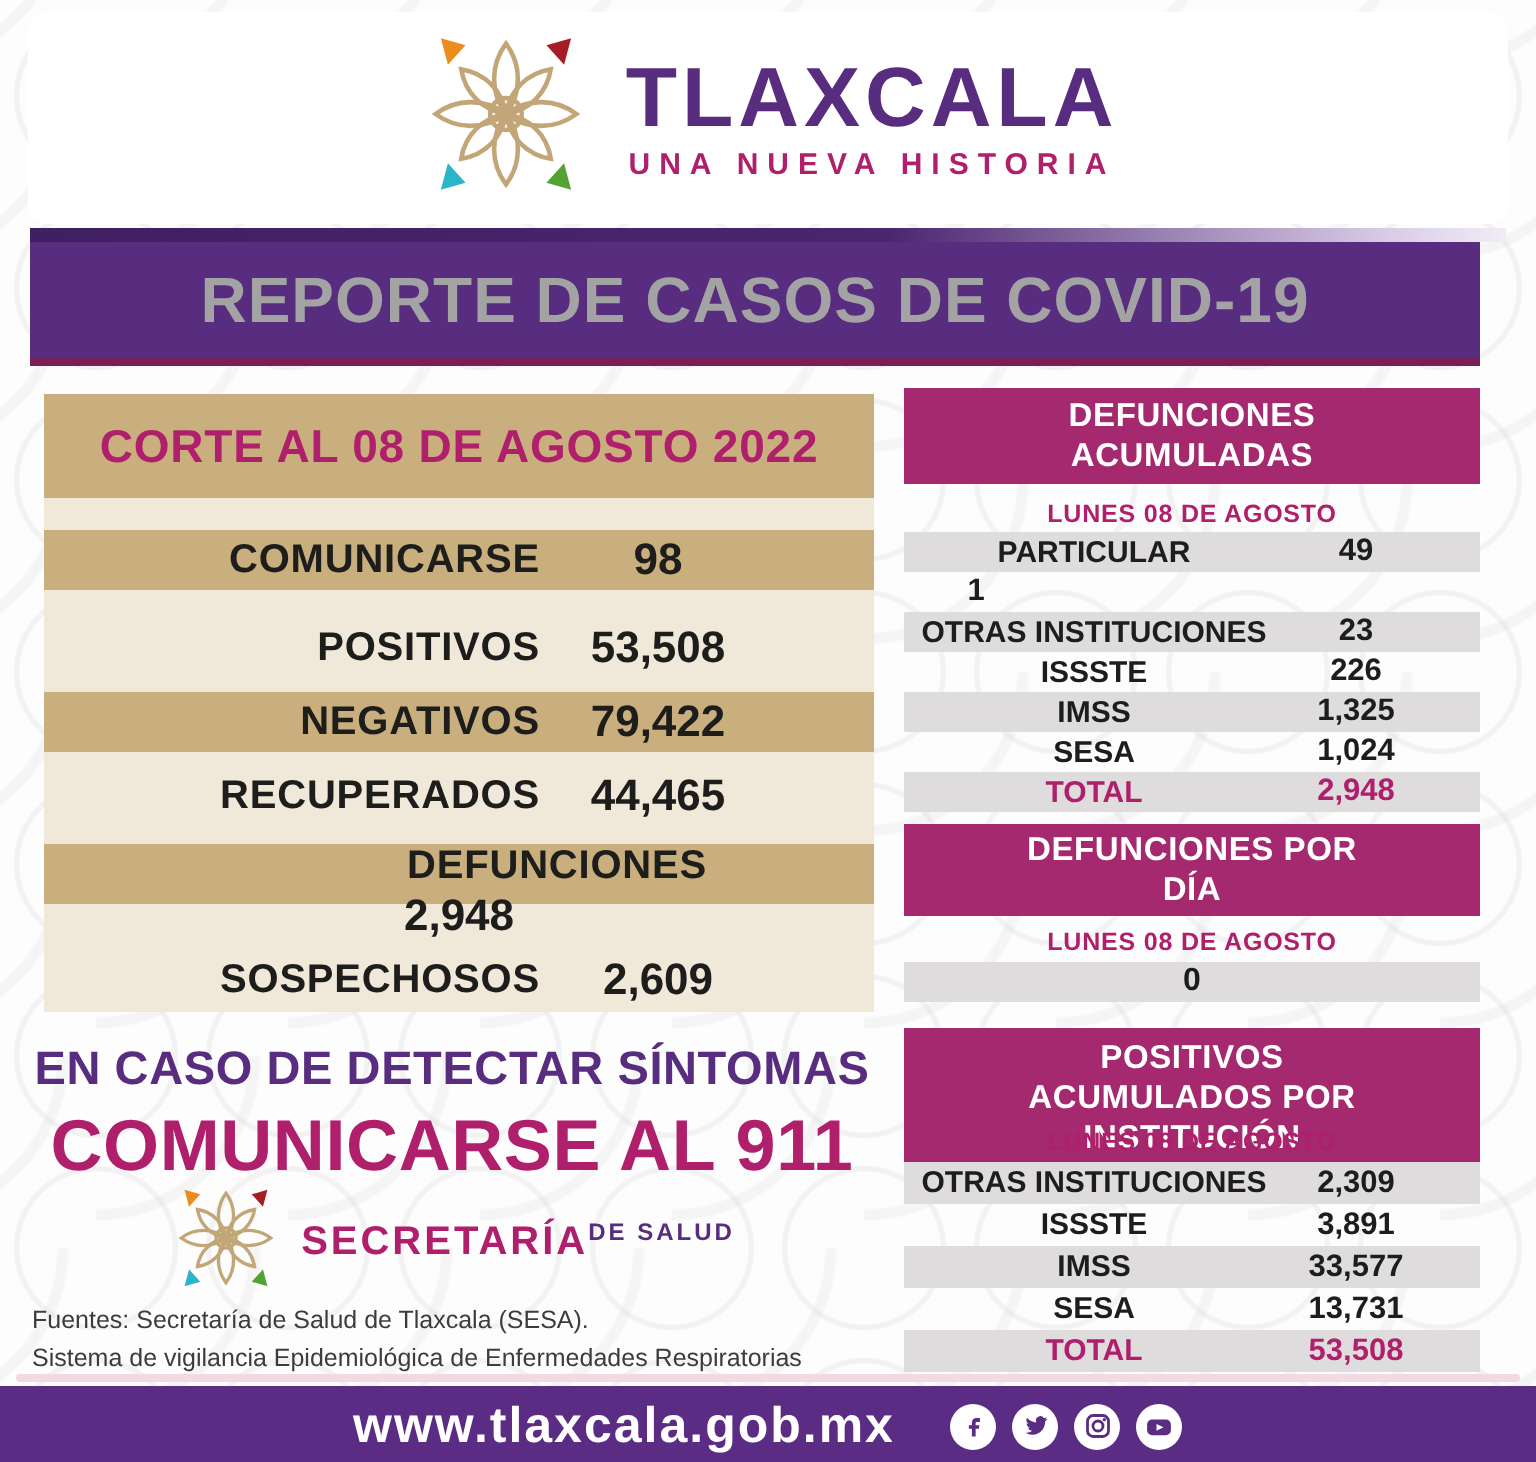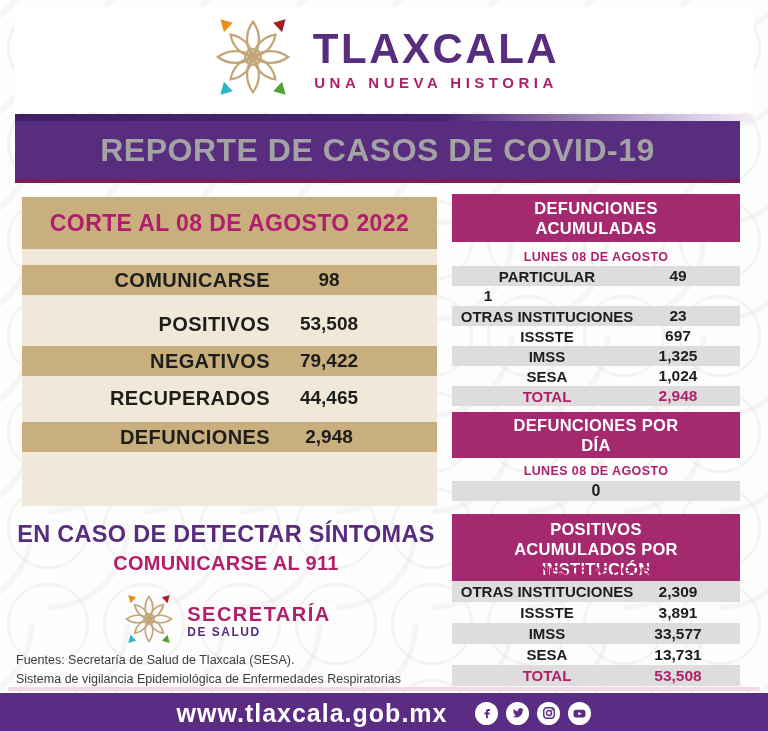--- a/index.html
+++ b/index.html
@@ -33,46 +33,46 @@
   .corte-header{left:22px; top:197px; width:415px; height:52px; background:#C9AE7E;
     display:flex; align-items:center; justify-content:center;}
   .corte-text{color:#B01F6B; font-size:23px; font-weight:800; letter-spacing:0.4px;}
   .left-body{left:22px; top:249px; width:415px; height:257px; background:#F0E9DA;}
   .lrow{height:30px; display:flex; align-items:center;}
   .lrow.tan{background:#C9AE7E;}
   .left-body .lrow:nth-child(1){margin-top:16px; margin-bottom:14px;}
   .left-body .lrow:nth-child(2){margin-bottom:7px;}
   .left-body .lrow:nth-child(3){margin-bottom:7px;}
   .left-body .lrow:nth-child(4){margin-bottom:9px;}
-  .left-body .lrow:nth-child(5){margin-bottom:23px;}
+  .left-body .lrow:nth-child(5){margin-bottom:23px;flex-direction:column;}
   .llabel{width:248px; text-align:right; font-size:20px; font-weight:800; color:#1d1d1b; letter-spacing:0.4px;}
-  .lvalue{width:118px; text-align:center; font-size:19px; font-weight:800; color:#1d1d1b;}
+  .lvalue{width:118px; text-align:center; font-size:22px; font-weight:800; color:#1d1d1b;}
 
   
   .rheader{left:452px; width:288px; background:#A5296E; color:#fff; display:flex; align-items:center;
     justify-content:flex-end; text-align:center; font-weight:800; font-size:16.5px; line-height:1.22; letter-spacing:0.3px;}
   .rheader.pad-narrow{padding:0 60px; width:168px;}
   .rheader.pad-wide{padding:12px 44px; width:200px;}
   .rdate{left:452px; width:288px; text-align:center; color:#B01F6B; font-size:12.5px; font-weight:800; letter-spacing:0.4px;}
   .rrows{left:452px; width:288px;}
   .rrow{height:20px; display:flex; align-items:center;}
   .rrow.gray{background:#DEDCDD;}
   .rrow.h21{height:21px;}
   .rlabel{flex:1; text-align:center; font-size:15px; font-weight:800; color:#1d1d1b;}
   .rvalue{width:72px; margin-right:26px; text-align:center; font-size:15.5px; font-weight:800; color:#1d1d1b;}
   .rrow.total .rlabel, .rrow.total .rvalue{color:#B01F6B;}
   .zero-bar{left:452px; top:481px; width:288px; height:20px; background:#DEDCDD;
     display:flex; align-items:center; justify-content:center; font-size:16px; font-weight:800; color:#1d1d1b;}
 
   
   .notice{left:15px; top:521px; width:422px; text-align:center;}
   .notice-1{font-size:23.5px; font-weight:800; color:#582C7E; letter-spacing:0.3px;}
-  .notice-2{font-size:20px; font-weight:800; color:#B01F6B; margin-top:4px; letter-spacing:0.3px;}
+  .notice-2{font-size:36px; font-weight:800; color:#B01F6B; margin-top:4px; letter-spacing:0.3px;}
   .secretaria{left:15px; top:591px; width:422px; display:flex; align-items:center; justify-content:center; gap:10px;}
-  .sec-text{display:flex; flex-direction:column; line-height:1.15;}
+  .sec-text{display:flex; flex-direction:row; line-height:1.15;}
   .sec-1{font-size:20px; font-weight:800; color:#B01F6B; letter-spacing:1.5px;}
   .sec-2{font-size:12px; font-weight:800; color:#582C7E; letter-spacing:1.5px;}
   .sources{left:16px; top:651px; width:430px; font-size:12.5px; color:#3c3c3c; line-height:1.55; font-weight:500;}
 
   
   .pink-strip{left:8px; top:687px; width:752px; height:4px; background:#F2D9E6; border-radius:2px;}
   .footer{left:0; top:693px; width:768px; height:40px; background:#5B2C83;
     display:flex; align-items:center; justify-content:center; gap:28px;text-align:right;}
   .footer-url{color:#fff; font-size:25px; font-weight:800; letter-spacing:1px;}
   .socials{display:flex; gap:8px; align-items:center;}
@@ -136,41 +136,45 @@
       <span class="lvalue">79,422</span>
     </div>
     <div class="lrow">
       <span class="llabel">RECUPERADOS</span>
       <span class="lvalue">44,465</span>
     </div>
     <div class="lrow tan">
       <span class="llabel">DEFUNCIONES</span>
       <span class="lvalue">2,948</span>
     </div>
+    <div class="lrow">
+      <span class="llabel">SOSPECHOSOS</span>
+      <span class="lvalue">2,609</span>
+    </div>
   </div>
 
   <div class="abs rheader pad-narrow" style="top:194px; height:48px;">
     <span>DEFUNCIONES ACUMULADAS</span>
   </div>
   <div class="abs rdate" style="top:250px;">LUNES 08 DE AGOSTO</div>
   <div class="abs rrows" style="top:266px;">
     <div class="rrow gray">
       <span class="rlabel">PARTICULAR</span>
       <span class="rvalue">49</span>
     </div>
     <div class="rrow">
       <span class="rvalue">1</span>
     </div>
     <div class="rrow gray">
       <span class="rlabel">OTRAS INSTITUCIONES</span>
       <span class="rvalue">23</span>
     </div>
     <div class="rrow">
       <span class="rlabel">ISSSTE</span>
-      <span class="rvalue">697</span>
+      <span class="rvalue">226</span>
     </div>
     <div class="rrow gray">
       <span class="rlabel">IMSS</span>
       <span class="rvalue">1,325</span>
     </div>
     <div class="rrow">
       <span class="rlabel">SESA</span>
       <span class="rvalue">1,024</span>
     </div>
     <div class="rrow gray total">

